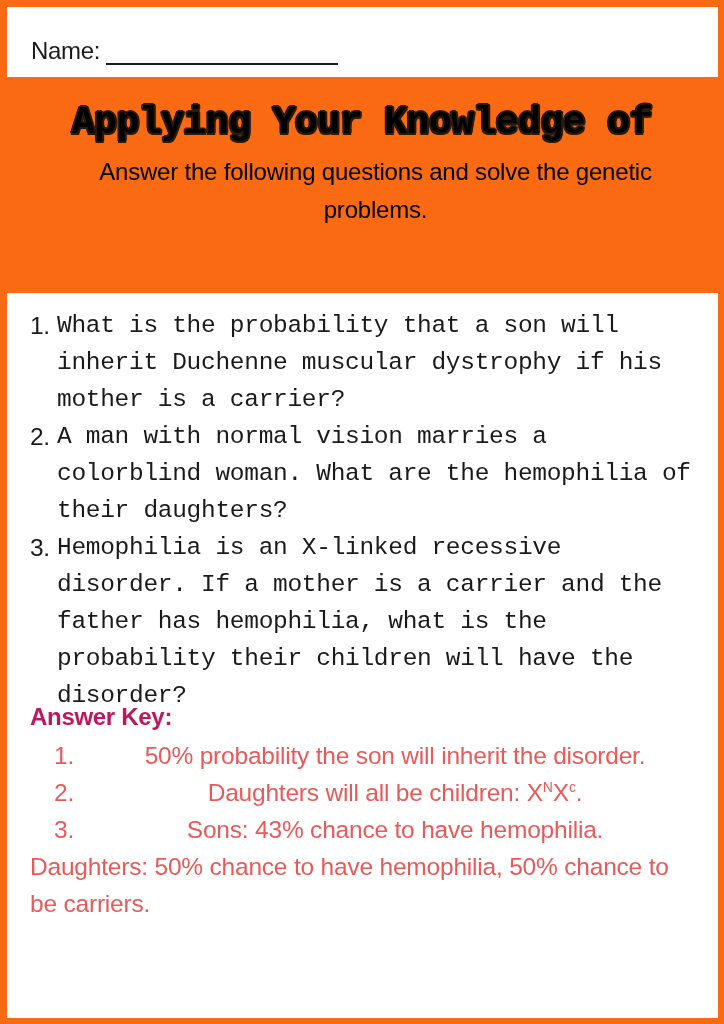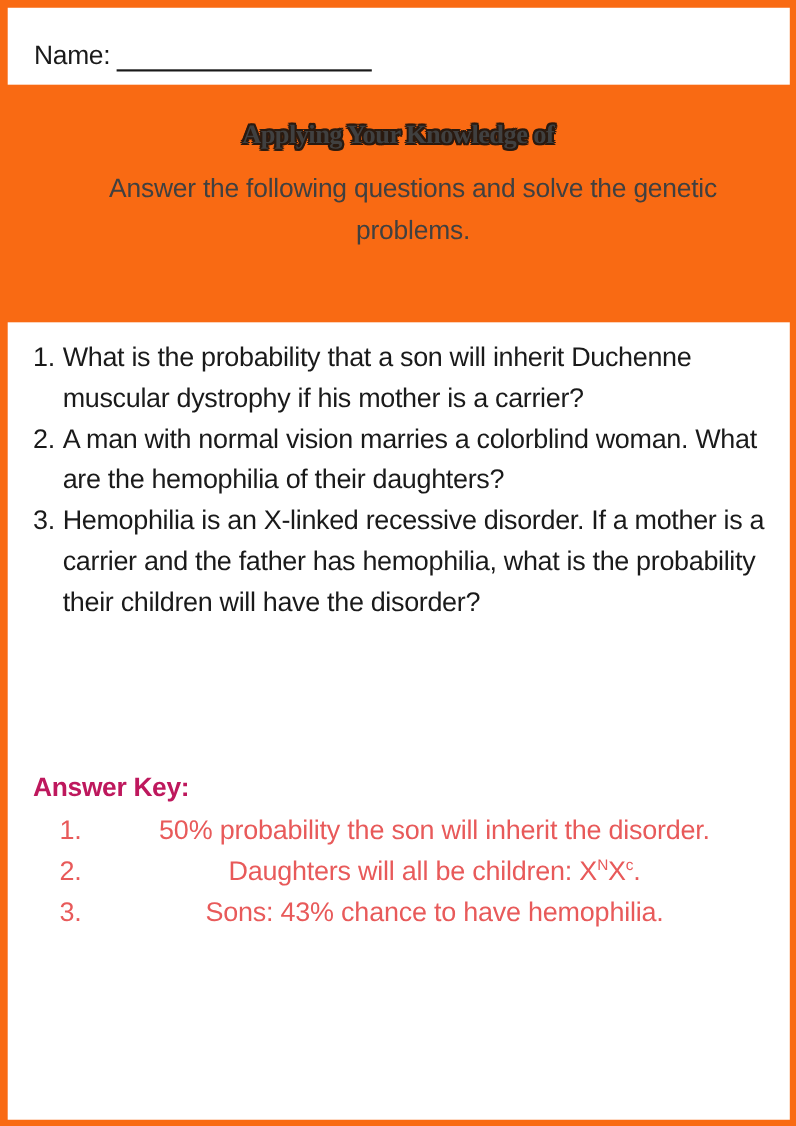--- a/index.html
+++ b/index.html
@@ -43,44 +43,44 @@
     .banner {
       position: absolute;
       left: -7px;
       top: 70px;
       width: 724px;
       height: 216px;
       background: #f96a13;
       text-align: center;
     }
     .title {
-      font-family: Liberation Serif, serif;
+      font-family: Liberation Mono, monospace;
       font-weight: bold;
-      font-size: 24px;
+      font-size: 38px;
       line-height: 56px;
-      color: #404040;
+      color: #000000;
       letter-spacing: -0.5px;
       -webkit-text-stroke: 1.5px #2a1a10;
       paint-order: stroke fill;
       text-shadow:
         -1.5px -1.5px 0 #2a1a10,
          1.5px -1.5px 0 #2a1a10,
         -1.5px  1.5px 0 #2a1a10,
          1.5px  1.5px 0 #2a1a10,
          0 2px 0 #2a1a10,
          2px 0 0 #2a1a10,
          0 -2px 0 #2a1a10,
         -2px 0 0 #2a1a10;
     }
     .title-line1 { display: block; padding-top: 18px; }
     .title-line2 { display: block; }
     .subtitle {
       font-size: 24px;
       line-height: 38px;
-      color: #404040;
+      color: #000000;
       margin-top: 2px;
       padding: 0 33px 0 60px;
       letter-spacing: -0.2px;
     }
 
     .questions {
       position: absolute;
       left: 23px;
       top: 300px;
       width: 670px;
@@ -89,21 +89,21 @@
       color: #1a1a1a;
       letter-spacing: -0.3px;
     }
     .q-item {
       display: flex;
     }
     .q-num {
       width: 27px;
       flex: 0 0 27px;
     }
-    .q-text { flex: 1; }
+    .q-text { flex: 1; font-family: Liberation Mono, monospace; }
 
     .answer-key {
       position: absolute;
       left: 23px;
       top: 690px;
       width: 680px;
     }
     .answer-heading {
       font-size: 24px;
       font-weight: bold;
@@ -176,16 +176,17 @@
         <span class="a-text">50% probability the son will inherit the disorder.</span>
       </div>
       <div class="a-item">
         <span class="a-num">2.</span>
         <span class="a-text"><span>Daughters will all be children: X</span><sup>N</sup><span>X</span><sup>c</sup><span>.</span></span>
       </div>
       <div class="a-item">
         <span class="a-num">3.</span>
         <span class="a-text">Sons: 43% chance to have hemophilia.</span>
       </div>
+      <div class="a-extra">Daughters: 50% chance to have hemophilia, 50% chance to be carriers.</div>
     </div>
   </div>
 
 </div>
 
 </body></html>

